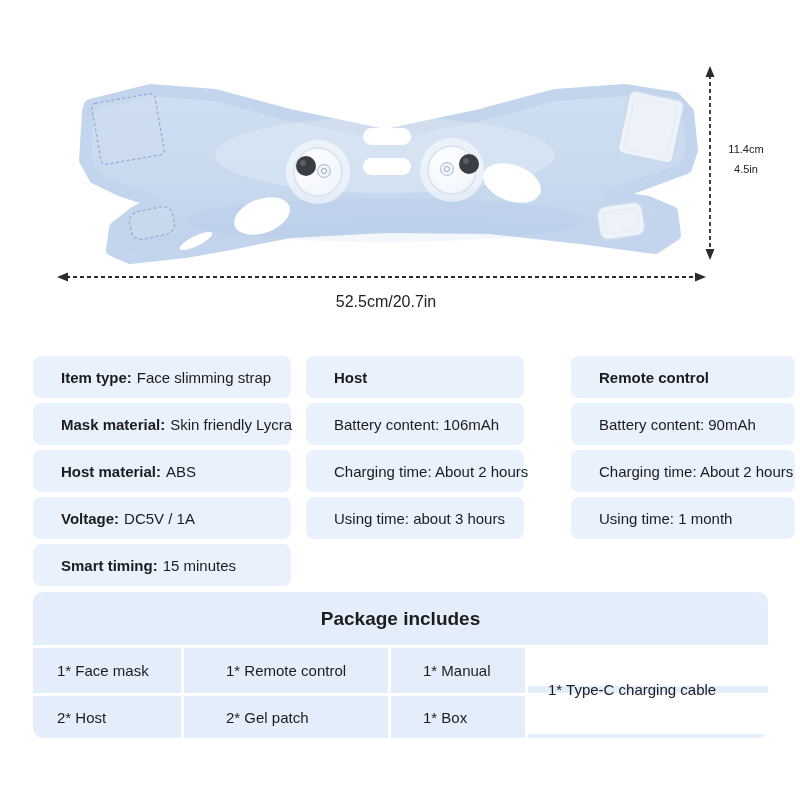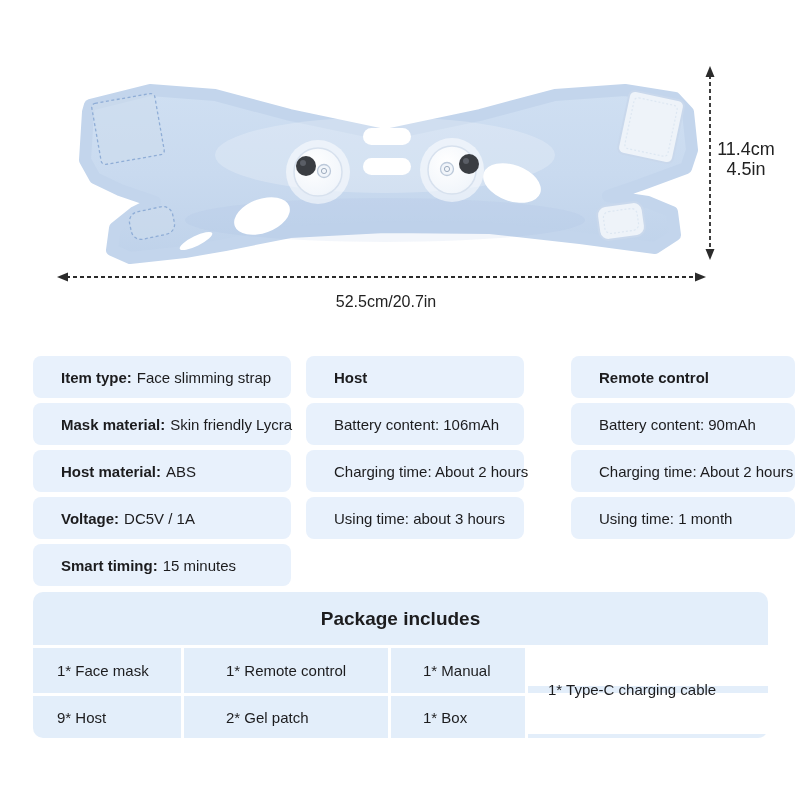--- a/index.html
+++ b/index.html
@@ -9,21 +9,21 @@
     --text:#1c1c1e;
     --arrow:#2b2b2b;
   }
   *{margin:0;padding:0;box-sizing:border-box;}
   html,body{background:#ffffff;}
   body{
     width:800px;height:800px;position:relative;overflow:hidden;
     font-family:"Liberation Sans", sans-serif;color:var(--text);
   }
   .figure-svg{position:absolute;left:40px;top:55px;width:750px;height:265px;}
-  .dim-label{position:absolute;color:#222;font-size:18px;line-height:20px;text-align:center;}
+  .dim-label{position:absolute;color:#222;font-size:11px;line-height:20px;text-align:center;}
   .dim-height{left:708px;top:139px;width:76px;}
   .dim-width{left:186px;top:292px;width:400px;font-size:16px;}
   .spec-col{position:absolute;top:356px;}
   .spec-col-general{left:33px;width:258px;}
   .spec-col-host{left:306px;width:218px;}
   .spec-col-remote{left:571px;width:224px;}
   .spec-row{
     height:42px;margin-bottom:5px;background:var(--panel-blue);
     border-radius:8px;display:flex;align-items:center;
     padding-left:28px;font-size:15px;white-space:nowrap;
@@ -196,17 +196,17 @@
     <span>Using time: 1 month</span>
   </div>
 </div>
 
 <div class="package">
   <div class="package-header">Package includes</div>
   <div class="package-cell">1* Face mask</div>
   <div class="package-cell">1* Remote control</div>
   <div class="package-cell">1* Manual</div>
   <div class="package-cell">1* Type-C charging cable</div>
-  <div class="package-cell">9* Host</div>
+  <div class="package-cell">2* Host</div>
   <div class="package-cell">2* Gel patch</div>
   <div class="package-cell">1* Box</div>
   <div class="package-cell"></div>
 </div>
 
 </body></html>

